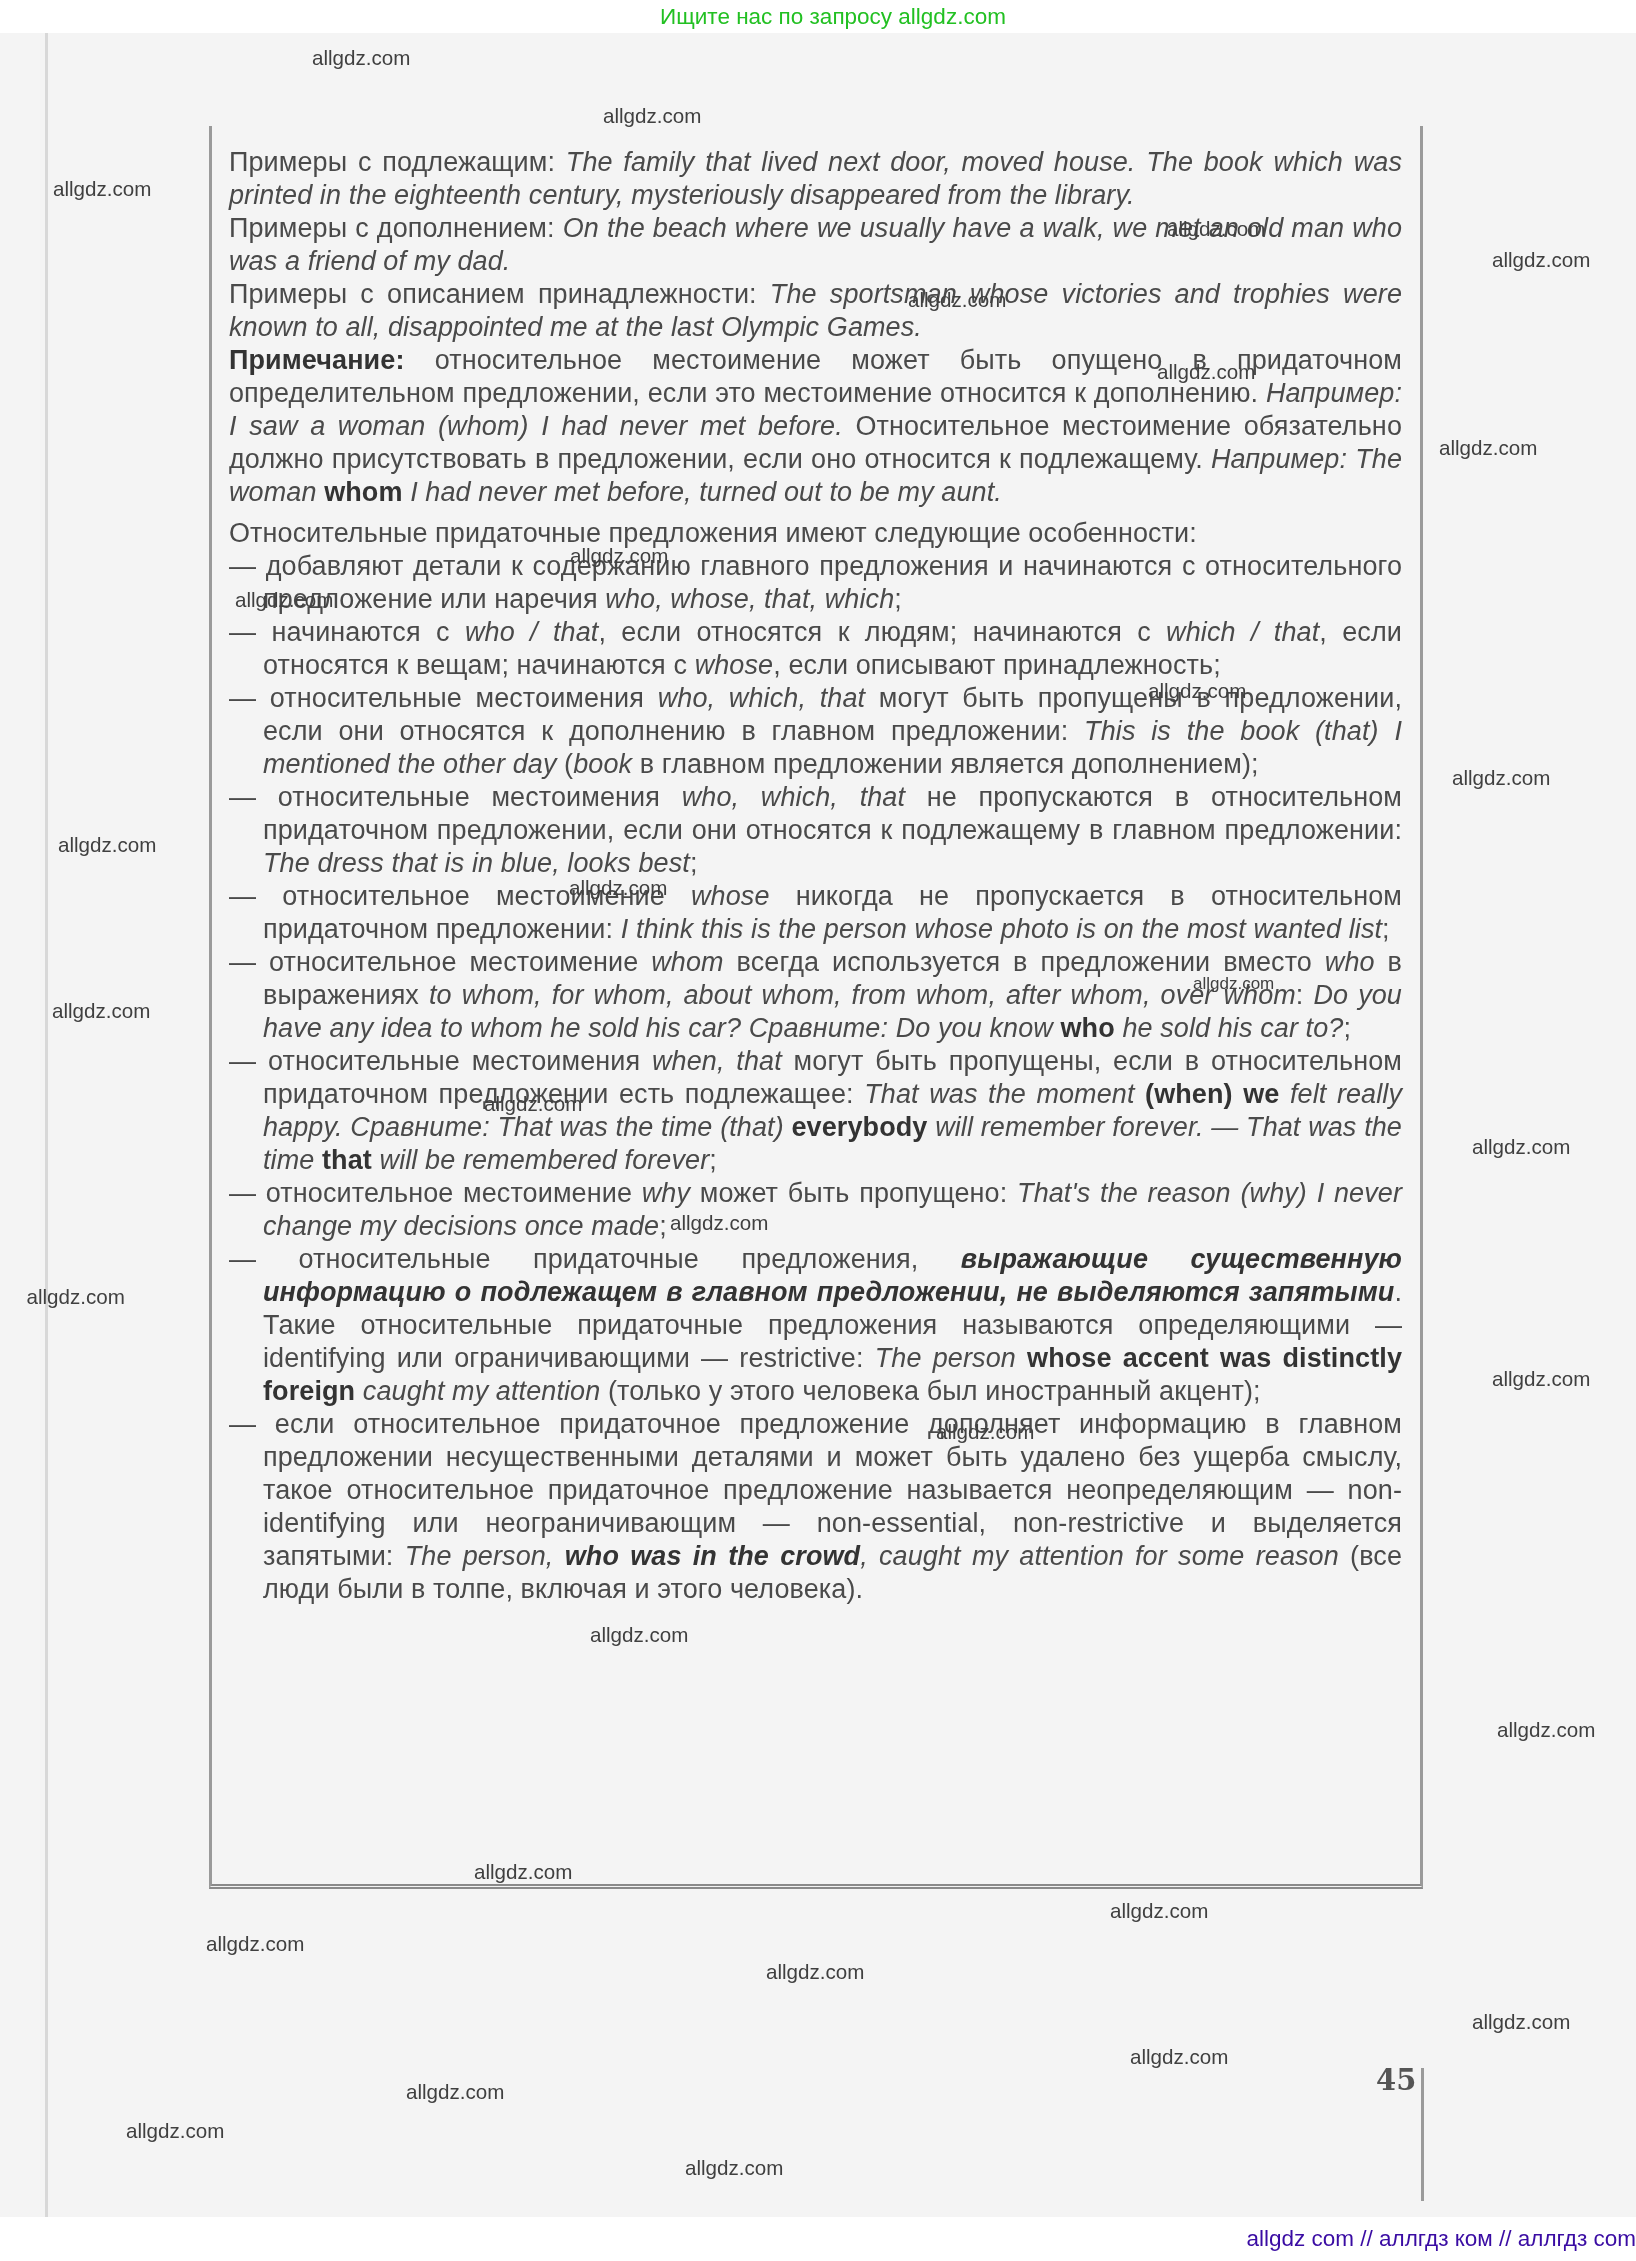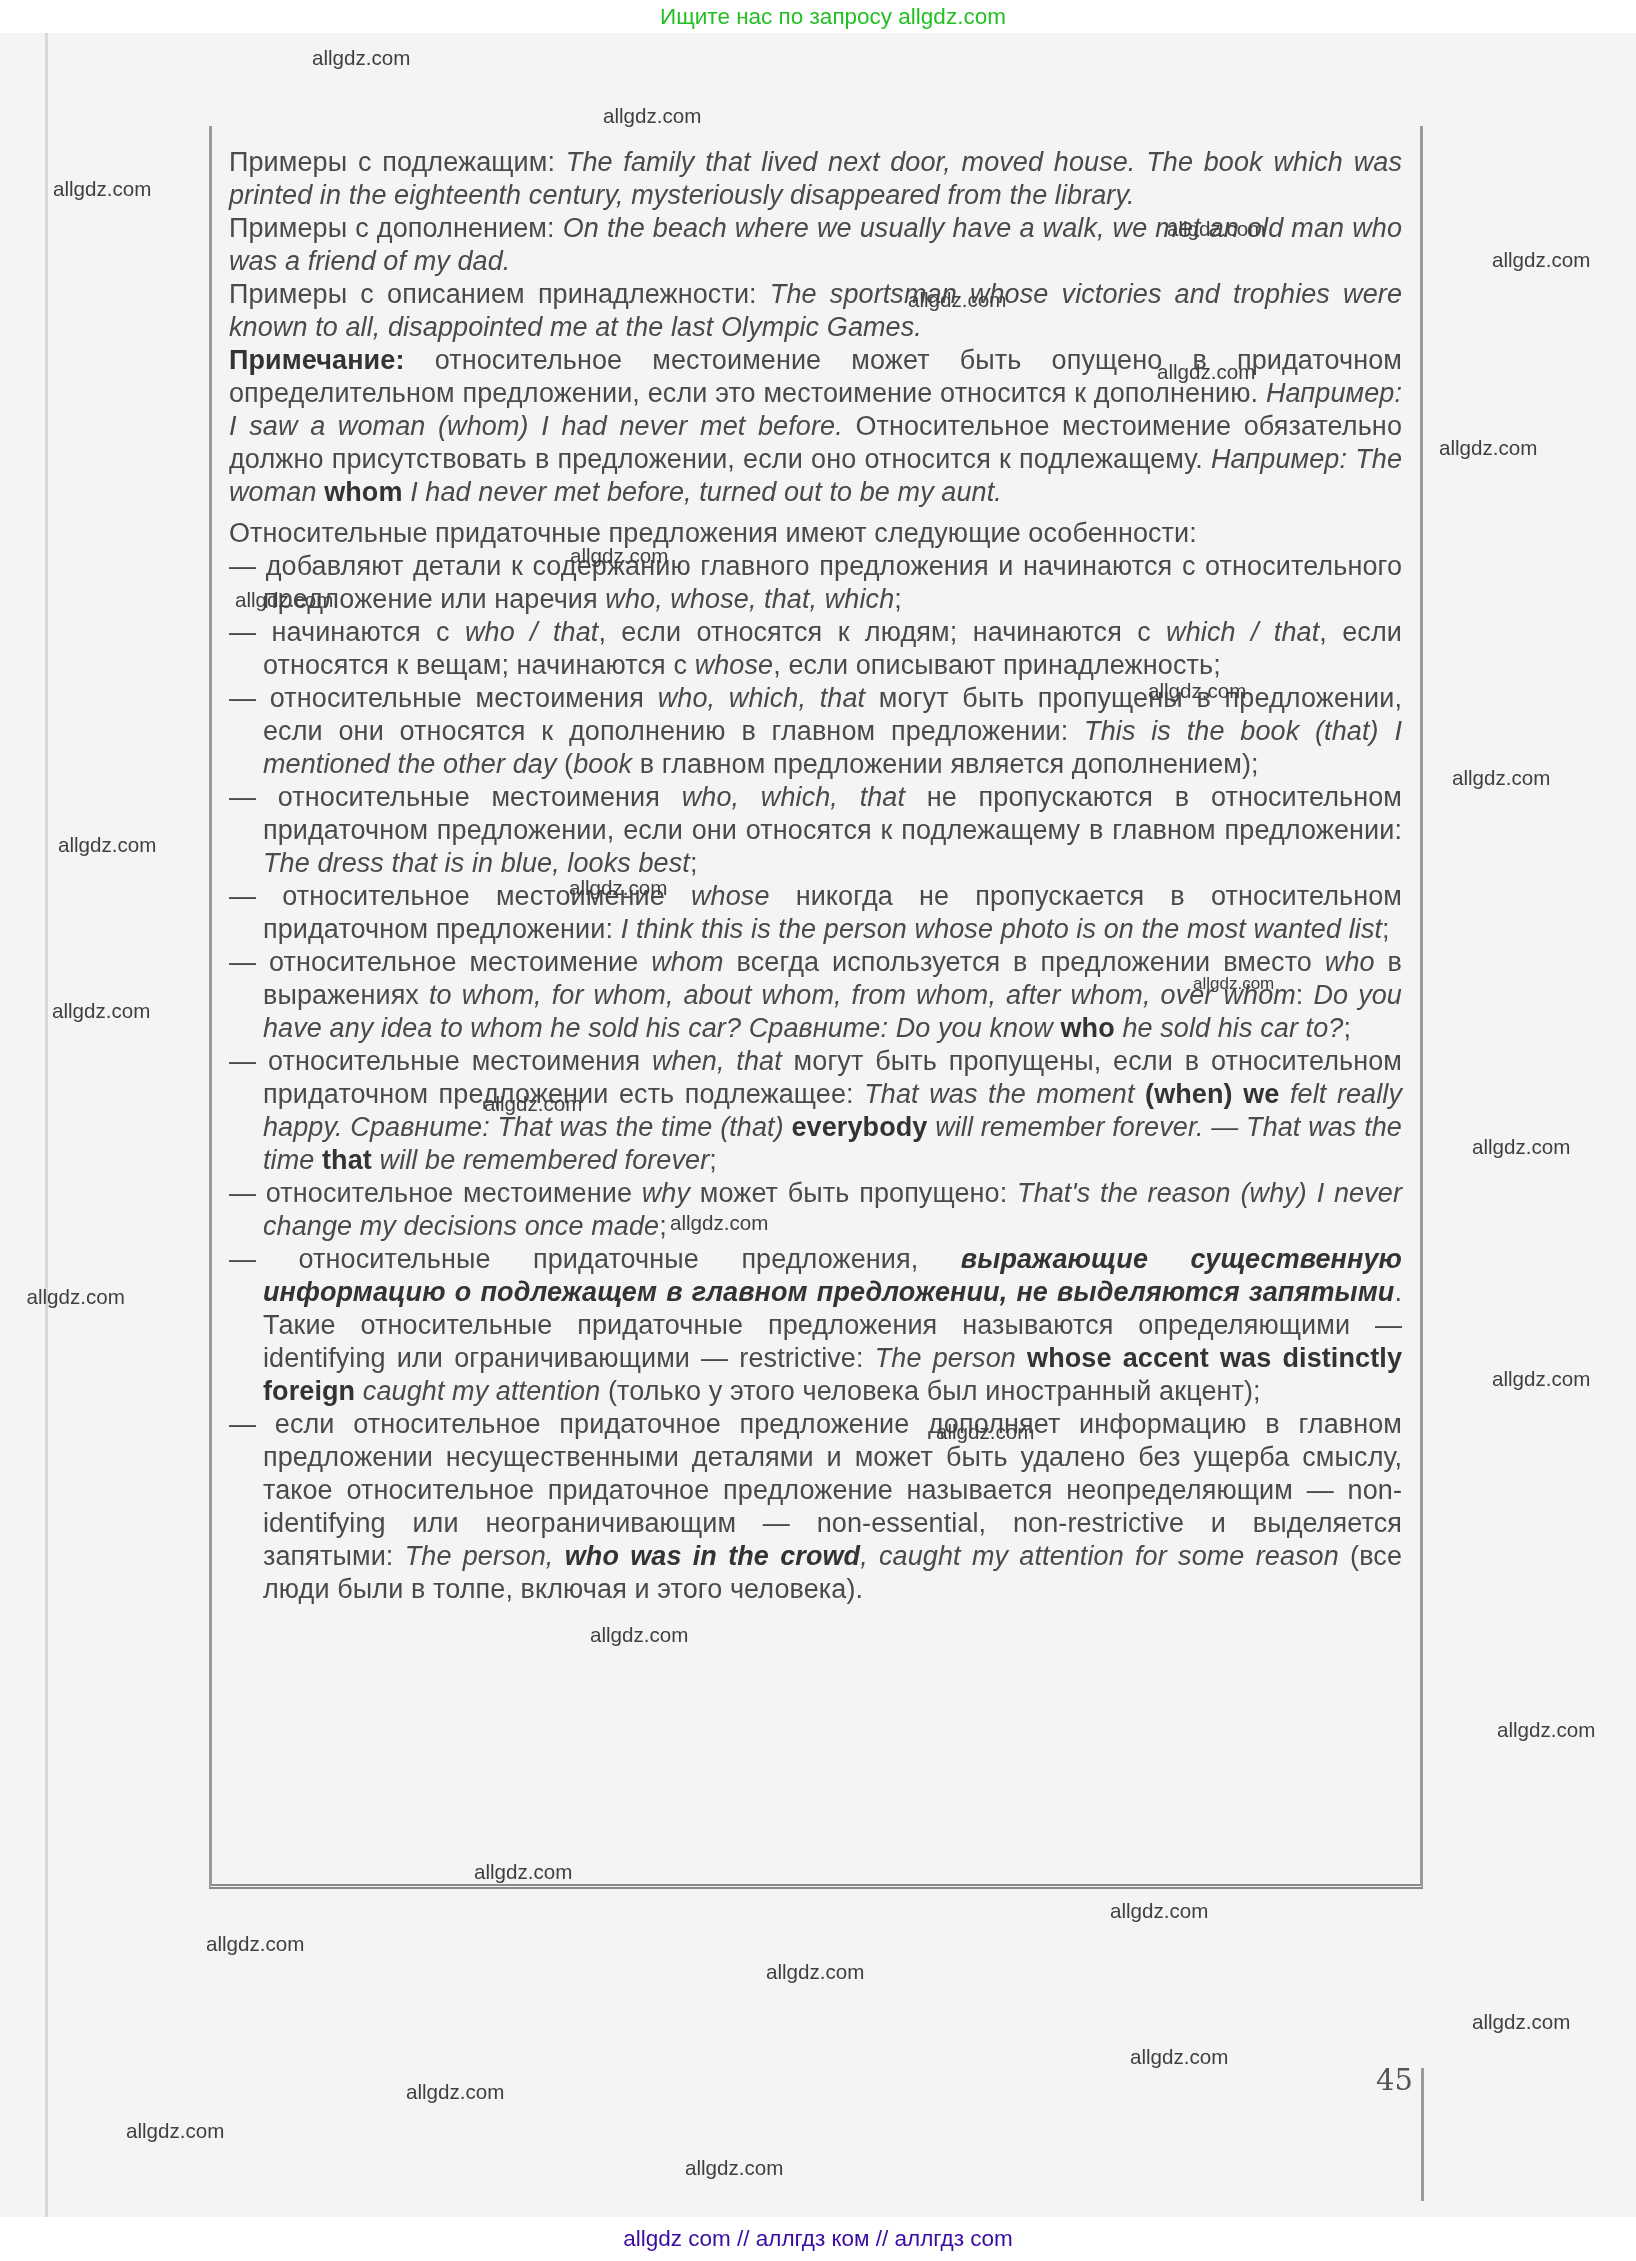--- a/index.html
+++ b/index.html
@@ -7,23 +7,23 @@
   .top-banner { position:absolute; top:0; left:15px; width:1636px; height:33px; text-align:center; font-size:22.5px; line-height:33px; }
   .page { position:absolute; top:33px; left:0; width:1636px; height:2184px; background:#f4f4f4; }
   .gutter-line { position:absolute; left:45px; top:0; width:2.7px; height:2184px; background:#d8d8d8; }
   .rule-box { position:absolute; left:209px; top:126px; width:1214px; height:1763px; border-left:3.3px solid #9a9a9a; border-right:3.3px solid #9a9a9a; border-bottom:5.3px double #8a8a8a; box-sizing:border-box; }
   .content { position:absolute; left:229px; top:146px; width:1173px; color:#4a4a4a; font-size:27px; line-height:33px; text-align:justify; letter-spacing:0.1px; }
   .content p { margin:0; }
   .content .bullet { padding-left:34px; text-indent:-34px; }
   .content i { font-style:italic; }
   .content b { font-weight:bold; color:#333; }
   .watermark { position:absolute; font-size:20.6px; color:#404040; font-family:"Liberation Sans", sans-serif; white-space:nowrap; }
-  .page-number { position:absolute; left:1376px; top:2063px; font-family:"DejaVu Serif", serif; font-weight:normal; font-size:29px; color:#555; }
+  .page-number { position:absolute; left:1376px; top:2063px; font-family:"DejaVu Serif", serif; font-weight:bold; font-size:29px; color:#555; }
   .page-edge { position:absolute; left:1421px; top:2068px; width:3.3px; height:133px; background:#9a9a9a; }
-  .bottom-banner { position:absolute; left:0; top:2217px; width:1636px; height:44px; text-align:center; font-size:22.5px; line-height:44px; }
+  .bottom-banner { position:absolute; left:0; top:2217px; width:1636px; height:44px; text-align:right; font-size:22.5px; line-height:44px; }
 </style>
 </head>
 <body>
 
 <div class="top-banner">
   <span style="color:#22c022">Ищите нас по запросу allgdz.com</span>
 </div>
 
 <div class="page">
   <div class="gutter-line"></div>

